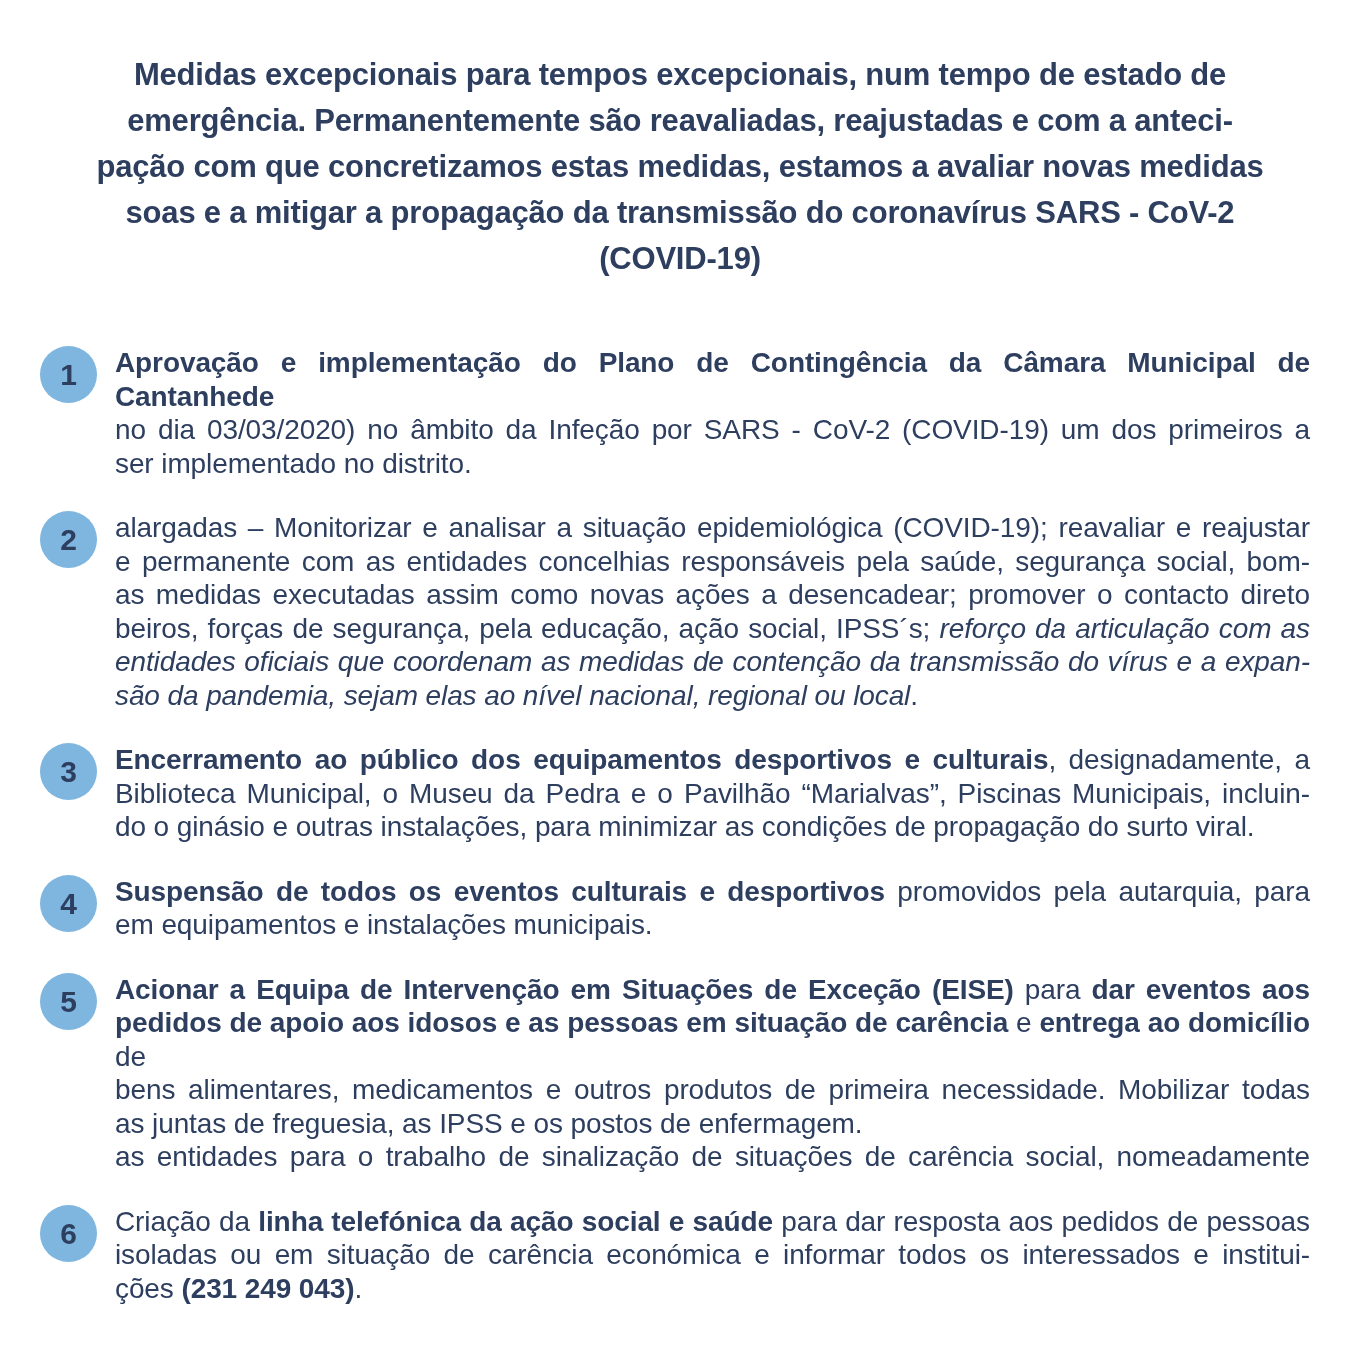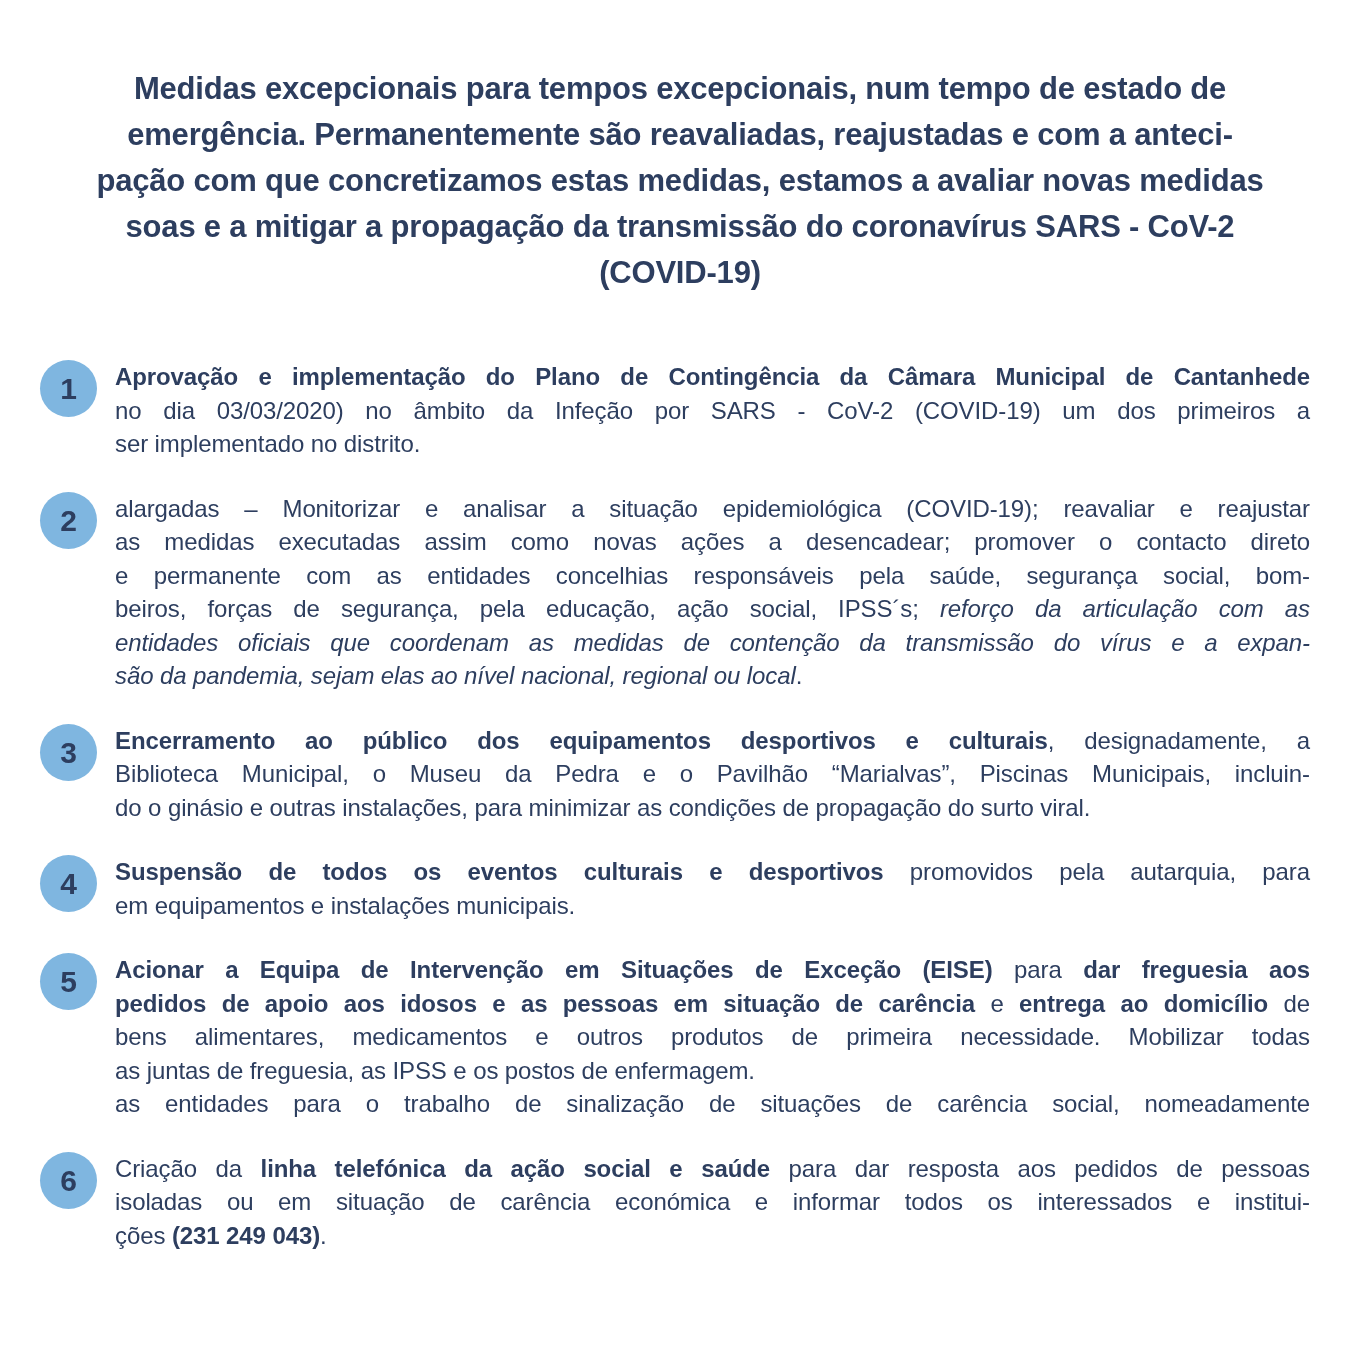--- a/index.html
+++ b/index.html
@@ -13,21 +13,21 @@
     overflow: hidden;
     font-family: "Liberation Sans", sans-serif;
     color: #2d3e5f;
   }
   .page {
     width: 1360px;
     height: 1361px;
     background: #ffffff;
   }
   .header {
-    padding-top: 66px;
+    padding-top: 52px;
   }
   .hline {
     text-align: center;
     font-weight: bold;
     font-size: 31px;
     line-height: 46px;
     white-space: nowrap;
     letter-spacing: -0.2px;
   }
   .items {
@@ -47,21 +47,21 @@
     background: #7fb6e0;
     color: #2d3e5f;
     font-weight: bold;
     font-size: 30px;
     line-height: 57px;
     text-align: center;
     margin-right: 18px;
   }
   .txt {
     width: 1195px;
-    font-size: 24px;
+    font-size: 28px;
     letter-spacing: -0.1px;
   }
   .ln {
     line-height: 33.5px;
   }
   .jl {
     text-align: justify;
     text-align-last: justify;
   }
   .b { font-weight: bold; }
@@ -88,22 +88,22 @@
         <div class="ln jl"><span class="b">Aprovação e implementação do Plano de Contingência da Câmara Municipal de Cantanhede</span></div>
         <div class="ln jl"><span class="r">no dia 03/03/2020) no âmbito da Infeção por SARS - CoV-2 (COVID-19) um dos primeiros a</span></div>
         <div class="ln"><span class="r">ser implementado no distrito.</span></div>
       </div>
     </div>
 
     <div class="item">
       <div class="badge">2</div>
       <div class="txt">
         <div class="ln jl"><span class="r">alargadas – Monitorizar e analisar a situação epidemiológica (COVID-19); reavaliar e reajustar</span></div>
+        <div class="ln jl"><span class="r">e permanente com as entidades concelhias responsáveis pela saúde, segurança social, bom-</span></div>
         <div class="ln jl"><span class="r">as medidas executadas assim como novas ações a desencadear; promover o contacto direto</span></div>
-        <div class="ln jl"><span class="r">e permanente com as entidades concelhias responsáveis pela saúde, segurança social, bom-</span></div>
         <div class="ln jl"><span class="r">beiros, forças de segurança, pela educação, ação social, IPSS´s; </span><span class="i">reforço da articulação com as</span></div>
         <div class="ln jl"><span class="i">entidades oficiais que coordenam as medidas de contenção da transmissão do vírus e a expan-</span></div>
         <div class="ln"><span class="i">são da pandemia, sejam elas ao nível nacional, regional ou local</span><span class="r">.</span></div>
       </div>
     </div>
 
     <div class="item">
       <div class="badge">3</div>
       <div class="txt">
         <div class="ln jl"><span class="b">Encerramento ao público dos equipamentos desportivos e culturais</span><span class="r">, designadamente, a</span></div>
@@ -116,21 +116,21 @@
       <div class="badge">4</div>
       <div class="txt">
         <div class="ln jl"><span class="b">Suspensão de todos os eventos culturais e desportivos</span><span class="r"> promovidos pela autarquia, para</span></div>
         <div class="ln"><span class="r">em equipamentos e instalações municipais.</span></div>
       </div>
     </div>
 
     <div class="item">
       <div class="badge">5</div>
       <div class="txt">
-        <div class="ln jl"><span class="b">Acionar a Equipa de Intervenção em Situações de Exceção (EISE)</span><span class="r"> para </span><span class="b">dar freguesia aos</span></div>
+        <div class="ln jl"><span class="b">Acionar a Equipa de Intervenção em Situações de Exceção (EISE)</span><span class="r"> para </span><span class="b">dar eventos aos</span></div>
         <div class="ln jl"><span class="b">pedidos de apoio aos idosos e as pessoas em situação de carência</span><span class="r"> e </span><span class="b">entrega ao domicílio</span><span class="r"> de</span></div>
         <div class="ln jl"><span class="r">bens alimentares, medicamentos e outros produtos de primeira necessidade. Mobilizar todas</span></div>
         <div class="ln"><span class="r">as juntas de freguesia, as IPSS e os postos de enfermagem.</span></div>
         <div class="ln jl"><span class="r">as entidades para o trabalho de sinalização de situações de carência social, nomeadamente</span></div>
       </div>
     </div>
 
     <div class="item">
       <div class="badge">6</div>
       <div class="txt">

